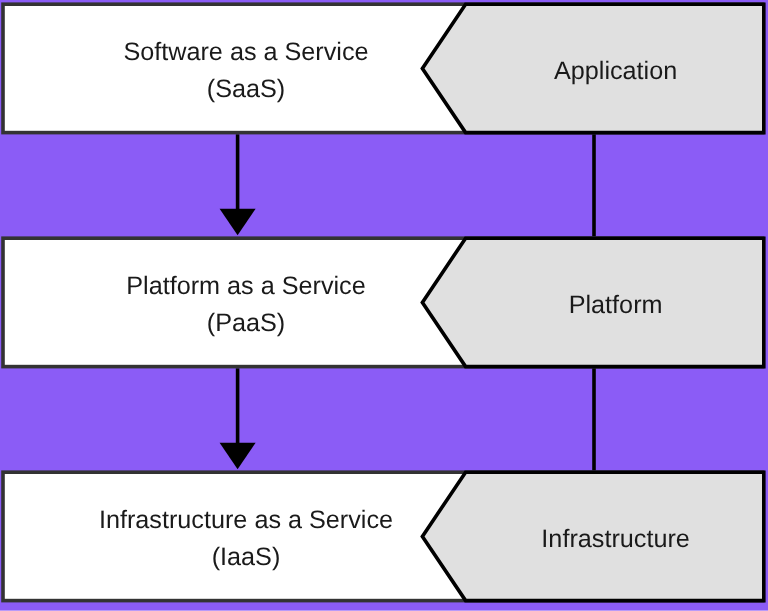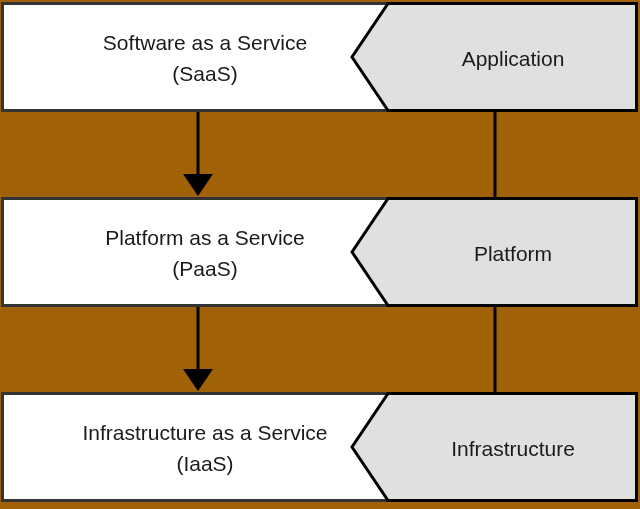--- a/index.html
+++ b/index.html
@@ -58,21 +58,21 @@
     text-anchor: middle;
   }
   .layer-label {
     font-size: 21px;
     text-anchor: middle;
   }
 </style>
 </head>
 <body>
 
-<div id="canvas" style="background: #a16207;">
+<div id="canvas" style="background: #8b5cf6;">
   <svg id="diagram" viewBox="0 0 640 509">
 
     <g>
       <rect class="row-outline" x="2.5" y="3.5" width="633" height="107" fill="#ffffff" stroke="#333333"></rect>
       <polygon class="chevron" fill="#e0e0e0" points="388,3.5 636.5,3.5 636.5,110.5 388,110.5 352,57 " stroke="#000000"></polygon>
       <text class="service-label" x="205" y="50" fill="#1a1a1a">Software as a Service</text>
       <text class="service-label" x="205" y="81" fill="#1a1a1a">(SaaS)</text>
       <text class="layer-label" x="513" y="66" fill="#1a1a1a">Application</text>
     </g>
 

